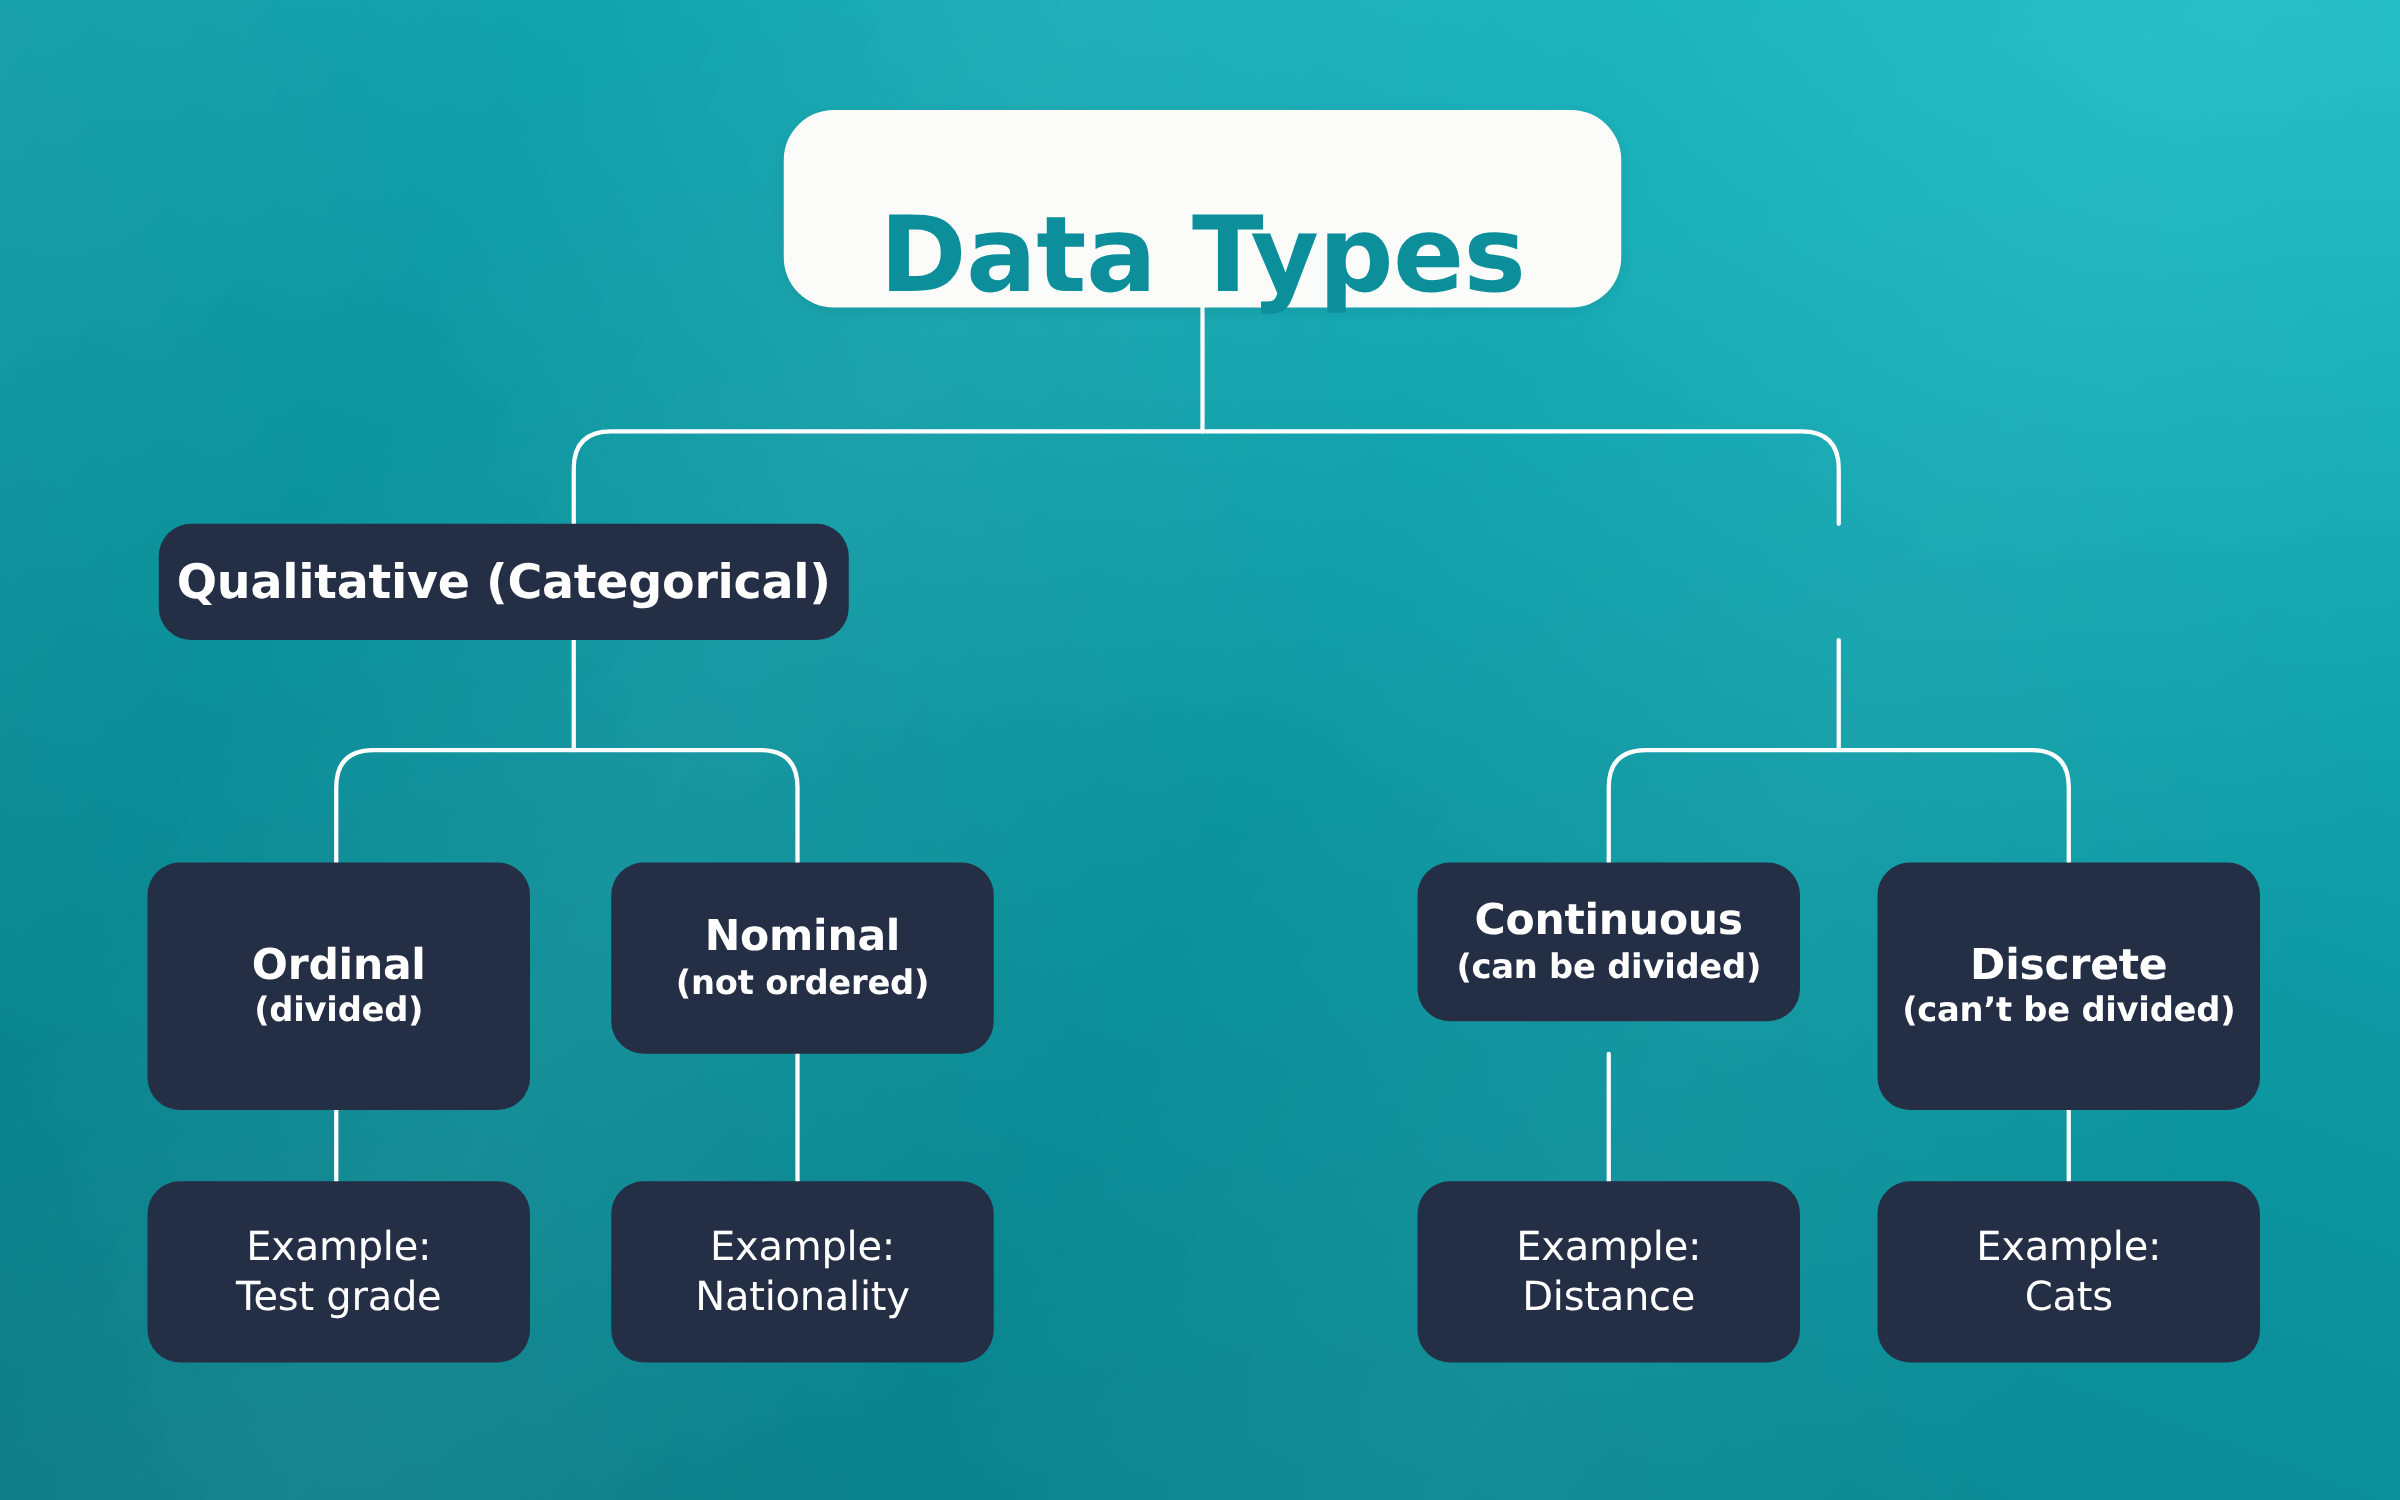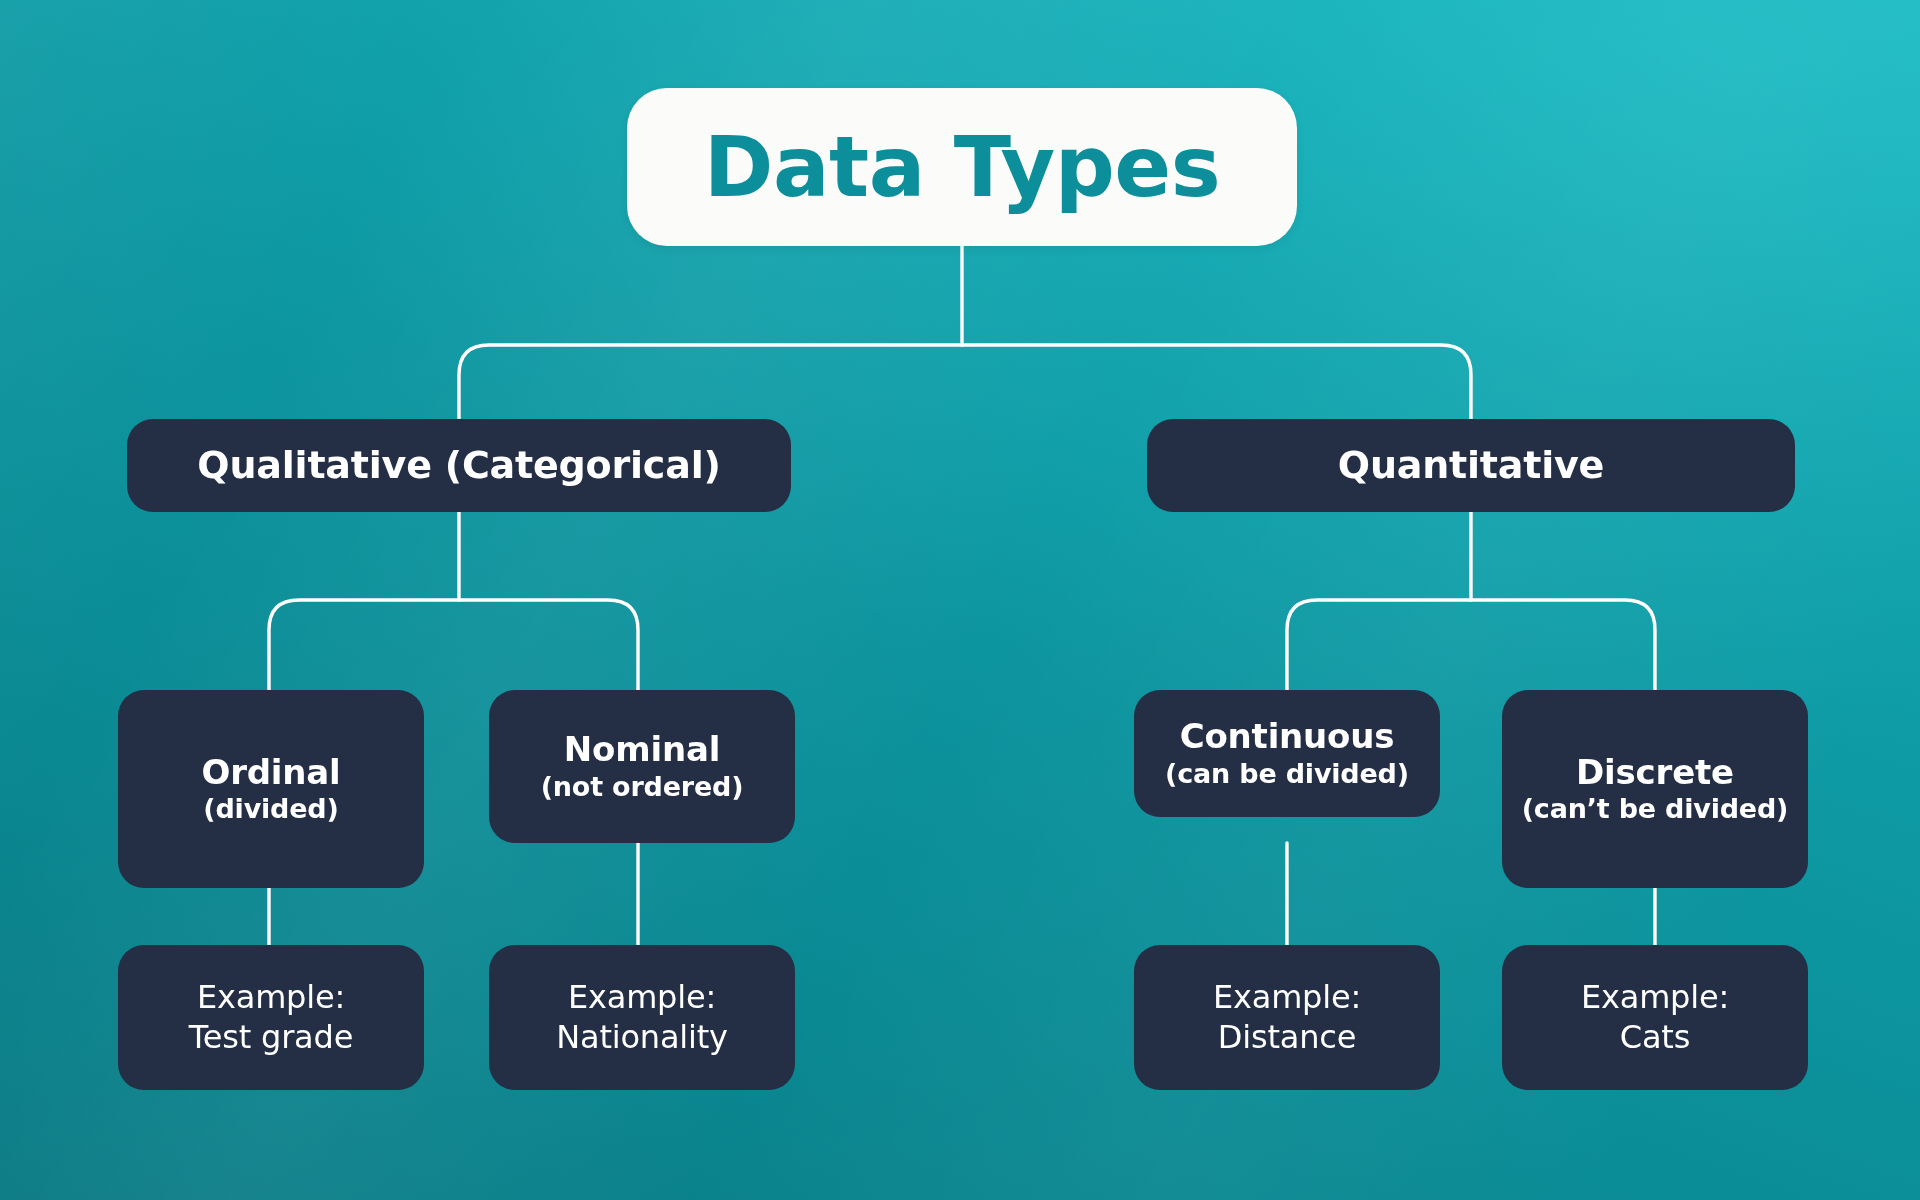--- a/index.html
+++ b/index.html
@@ -62,20 +62,21 @@
     border-radius: 26px;
     background: #242e44;
     color: #ffffff;
     z-index: 3;
   }
 
   .node-root {
     background: #fbfbfa;
     border-radius: 40px;
     box-shadow: 0 3px 10px rgba(0,0,0,0.07);
+    justify-content: flex-end;
   }
 
   .root-title {
     color: #0d8e9b;
     font-size: 84px;
     font-weight: 700;
     letter-spacing: -0.5px;
     line-height: 1;
     font-family: "DejaVu Sans", "Liberation Sans", sans-serif;
   }
@@ -132,27 +133,24 @@
     <path d="M 269 843 L 269 945"></path>
     <path d="M 638 843 L 638 945"></path>
     <path d="M 1287 843 L 1287 945"></path>
     <path d="M 1655 843 L 1655 945"></path>
   </svg>
 
   <div class="node node-root" style="left:627px; top:88px; width:670px; height:158px;">
     <span class="root-title">Data Types</span>
   </div>
 
-  <div class="node" style="left:127px; top:419px; width:664px; height:93px;">
+  <div class="node" style="left:127px; top:419px; width:552px; height:93px;">
     <span class="lvl2-title">Qualitative (Categorical)</span>
   </div>
 
-  <div class="node" style="left:1147px; top:419px; width:648px; height:93px;">
-    <span class="lvl2-title">Quantitative</span>
-  </div>
 
   <div class="node" style="left:118px; top:690px; width:306px; height:198px;">
     <span class="lvl3-title">Ordinal</span>
     <span class="lvl3-sub">(divided)</span>
   </div>
 
   <div class="node" style="left:489px; top:690px; width:306px; height:153px;">
     <span class="lvl3-title">Nominal</span>
     <span class="lvl3-sub">(not ordered)</span>
   </div>

